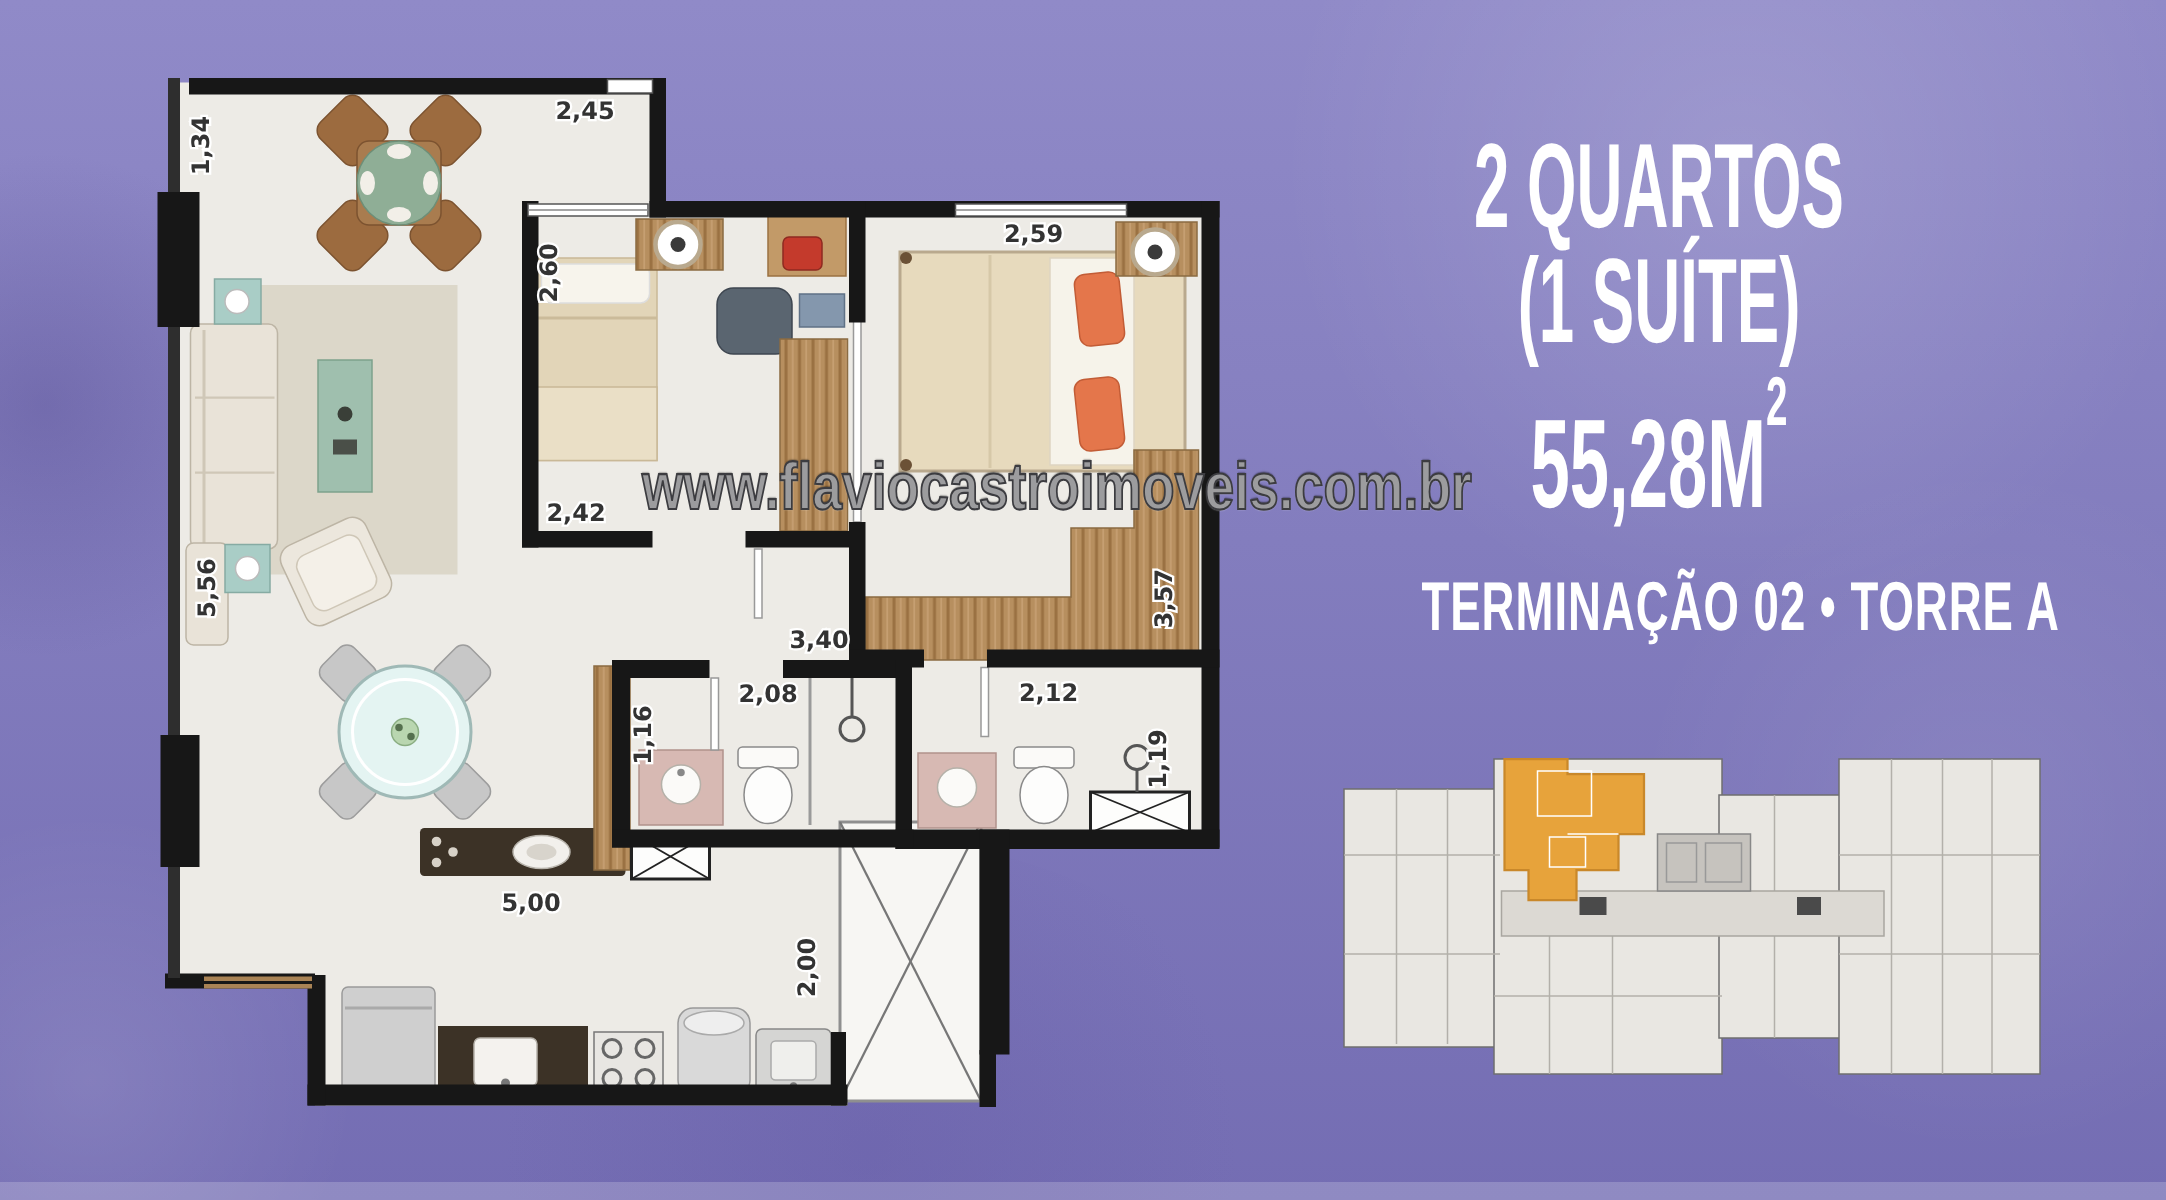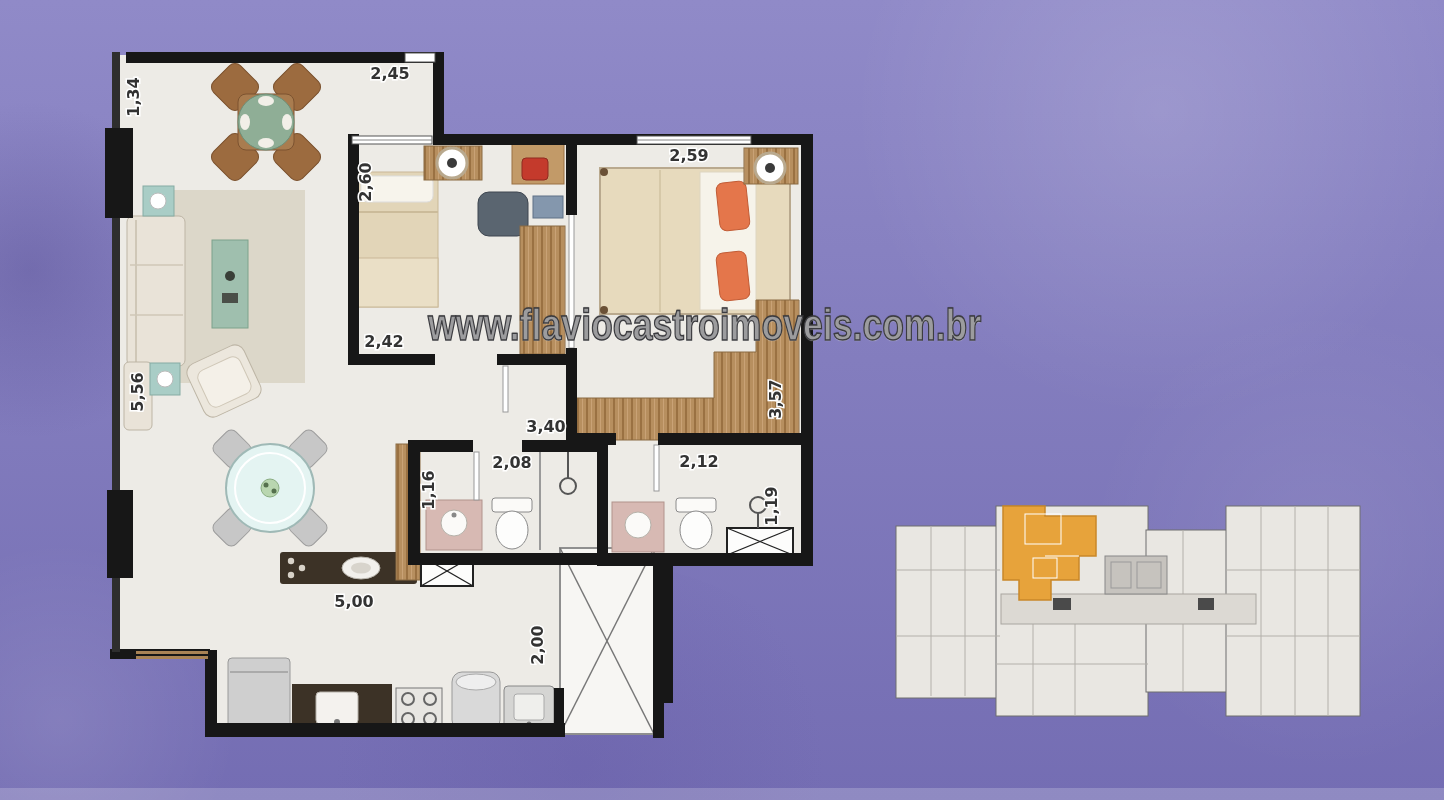--- a/index.html
+++ b/index.html
@@ -283,20 +283,26 @@
       <text class="dim" x="434" y="490" transform="rotate(-90 434 490)">1,16</text>
       <text class="dim" x="699" y="467">2,12</text>
       <text class="dim" x="777" y="506" transform="rotate(-90 777 506)">1,19</text>
       <text class="dim" x="354" y="607">5,00</text>
       <text class="dim" x="543" y="645" transform="rotate(-90 543 645)">2,00</text>
     </g>
   </svg>
 
   <div class="wm">www.flaviocastroimoveis.com.br</div>
 
+  <div class="info">
+    <div class="ln t1">2 QUARTOS</div>
+    <div class="ln t2">(1 SUÍTE)</div>
+    <div class="ln ta"><span>55,28M</span><sup>2</sup></div>
+    <div class="ln ts">TERMINAÇÃO 02 • TORRE A</div>
+  </div>
 
   <svg class="plate" width="470" height="232" viewBox="0 0 470 232">
     <g fill="#e9e7e2" stroke="#6f6f6f" stroke-width="1">
       <rect x="3" y="30" width="104" height="172"></rect>
       <rect x="103" y="10" width="152" height="210"></rect>
       <rect x="253" y="34" width="84" height="162"></rect>
       <rect x="333" y="10" width="134" height="210"></rect>
     </g>
     <g stroke="#b3b0aa" stroke-width="1">
       <line x1="38" y1="30" x2="38" y2="200"></line>

